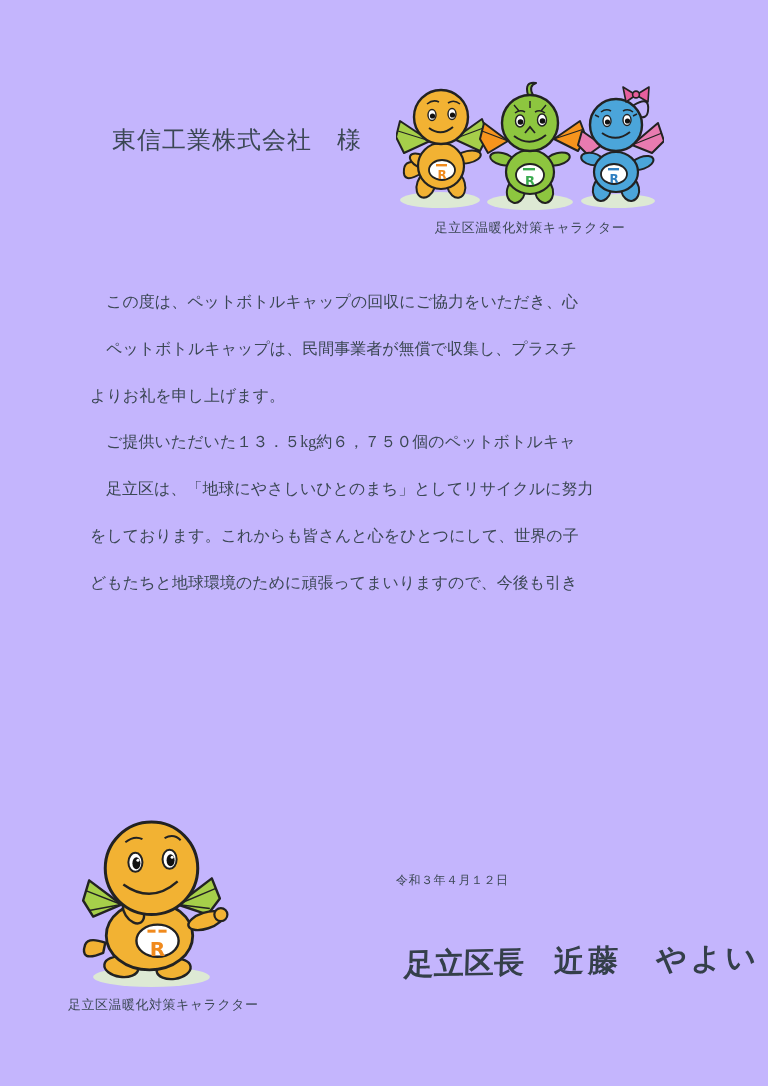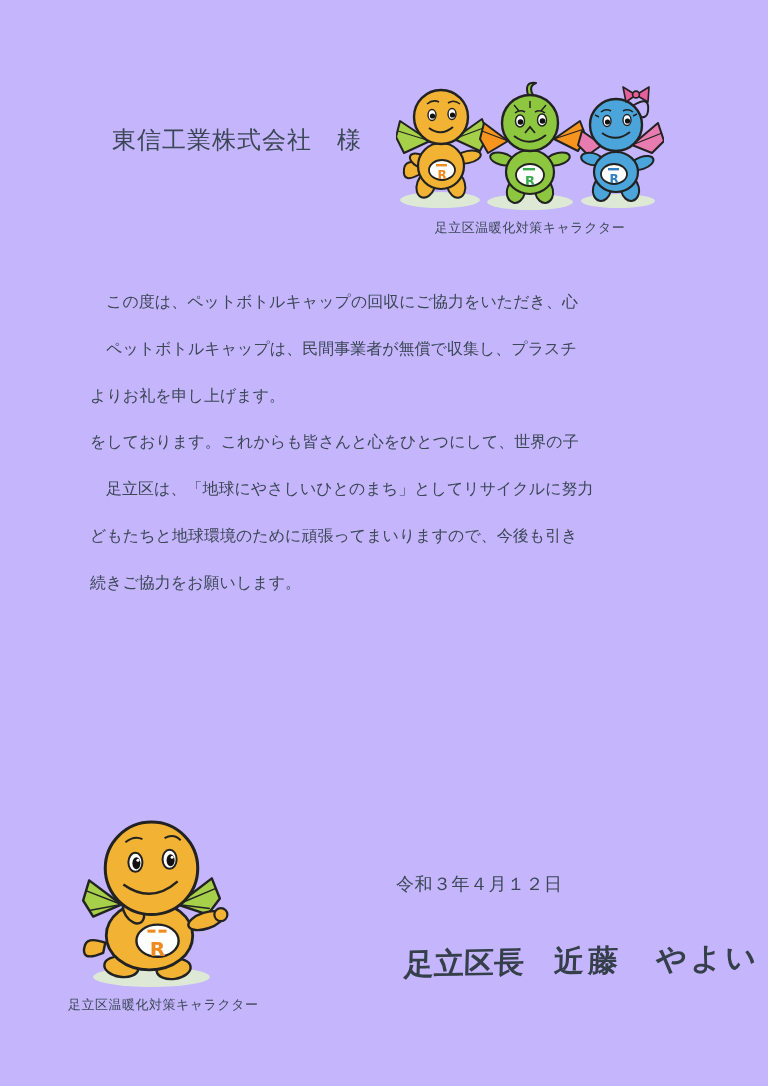--- a/index.html
+++ b/index.html
@@ -24,21 +24,21 @@
     text-align:center;font-size:13px;letter-spacing:0.5px;
     white-space:nowrap;
   }
   .letter-body{
     position:absolute;left:90px;top:279px;width:600px;
     font-size:16px;line-height:46.8px;
   }
   .body-line{white-space:nowrap;}
   .date-line{
     position:absolute;left:396px;top:872px;
-    font-size:18px;letter-spacing:0.5px;white-space:nowrap;
+    font-size:12px;letter-spacing:0.5px;white-space:nowrap;
   }
   .signature{
     position:absolute;left:404px;top:941px;
     font-size:30px;font-weight:700;color:#343f4a;
     transform:rotate(-1.2deg) skewX(-3deg);
     white-space:nowrap;
   }
   .signature .sig-gap{display:inline-block;width:30px;}
   .signature .sig-name{letter-spacing:4px;}
   .mascot-bottom{position:absolute;left:68px;top:808px;width:168px;height:186px;}
@@ -147,24 +147,24 @@
       <text class="badge" x="218" y="104" font-size="12" fill="#2f7fc1">R</text>
     </g>
   </svg>
 
   <div class="caption-top">足立区温暖化対策キャラクター</div>
 
   <div class="letter-body">
     <div class="body-line">　この度は、ペットボトルキャップの回収にご協力をいただき、心</div>
     <div class="body-line">　ペットボトルキャップは、民間事業者が無償で収集し、プラスチ</div>
     <div class="body-line">よりお礼を申し上げます。</div>
+    <div class="body-line">　ご提供いただいた１３．５kg約６，７５０個のペットボトルキャ</div>
+    <div class="body-line">　足立区は、「地球にやさしいひとのまち」としてリサイクルに努力</div>
     <div class="body-line">をしております。これからも皆さんと心をひとつにして、世界の子</div>
-    <div class="body-line">　足立区は、「地球にやさしいひとのまち」としてリサイクルに努力</div>
     <div class="body-line">どもたちと地球環境のために頑張ってまいりますので、今後も引き</div>
-    <div class="body-line">続きご協力をお願いします。</div>
   </div>
 
   <div class="date-line">令和３年４月１２日</div>
 
   <div class="signature">
     <span>足立区長</span><span class="sig-gap"></span><span class="sig-name">近藤　やよい</span>
   </div>
 
   <svg class="mascot-bottom" viewBox="0 0 165 185">
     <ellipse cx="82" cy="168" rx="58" ry="10" fill="#dde9d4"></ellipse>

